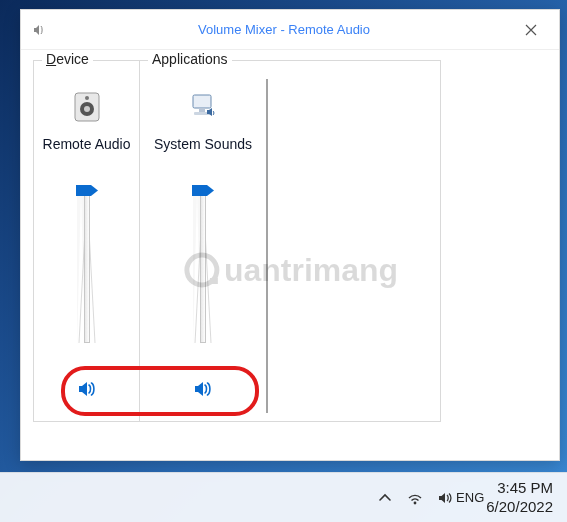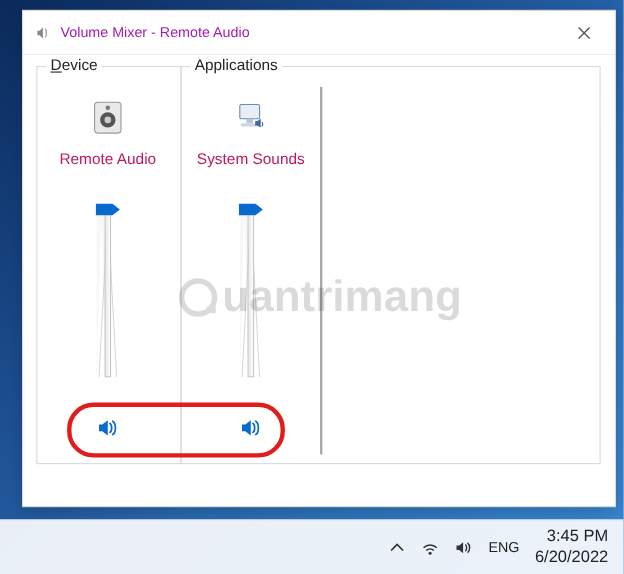--- a/index.html
+++ b/index.html
@@ -24,38 +24,38 @@
       display: flex;
       align-items: center;
       padding: 0 10px;
       border-bottom: 1px solid #eee;
     }
     .titlebar .app-icon {
       width: 16px; height: 16px;
       margin-right: 8px;
       display: inline-block;
     }
-    .title-text { color: #a21caf; font-size: 13px; flex: 1; }
+    .title-text { color: #3b82f6; font-size: 13px; flex: 1; text-align: center; }
     .close-btn {
       width: 36px; height: 28px;
       display: flex; align-items: center; justify-content: center;
       color: #666; cursor: pointer; font-size: 14px;
     }
     .content {
       padding: 10px 12px;
       display: flex;
       gap: 0;
     }
     .group {
       border: 1px solid #d9d9d9;
       position: relative;
       padding: 18px 0 8px 0;
     }
-    .group.device { width: 132px; }
-    .group.apps { width: 382px; margin-left: -1px; }
+    .group.device { width: 107px; }
+    .group.apps { width: 302px; margin-left: -1px; }
     .group-label {
       position: absolute;
       top: -10px; left: 8px;
       background: #fff;
       padding: 0 4px;
       font-size: 14px;
       color: #222;
     }
     .device-label .underline { text-decoration: underline; }
     .cols { display: flex; }
@@ -70,21 +70,21 @@
     }
     .col:last-child { border-right: none; }
     .apps .col:first-child { border-right: 2px solid #a3a3a3; }
     .dev-icon, .app-icon-big {
       width: 36px; height: 36px;
       margin-top: 4px;
       margin-bottom: 10px;
     }
     .dev-label, .app-label {
       font-size: 14px;
-      color: #be185d;
+      color: #0f172a;
       text-align: center;
       line-height: 1.3;
       margin-bottom: 8px;
       min-height: 38px;
     }
     .slider-wrap {
       width: 32px;
       height: 170px;
       position: relative;
       margin-top: 4px;
@@ -138,35 +138,35 @@
     }
     .watermark {
       position: absolute;
       left: 50%; top: 260px;
       transform: translate(-50%,-50%);
       opacity: 0.14;
       pointer-events: none;
       display:flex;
       align-items:center;
       gap:2px;
-      font-size:40px;
+      font-size:32px;
       font-weight:600;
       color:#000;
     }
     .taskbar {
       position: absolute;
       left: 0; bottom: 0;
       width: 567px; height: 50px;
       background: rgba(245,248,252,0.95);
       border-top: 1px solid rgba(0,0,0,0.08);
       display: flex;
       align-items: center;
       justify-content: flex-end;
       padding: 0 14px 0 0;
-      gap: 14px;
+      gap: 2px;
       color: #222;
       font-size: 12px;
     }
     .tray-icons { display: flex; gap: 12px; align-items: center; }
     .tray-ico { width: 18px; height: 18px; display:flex; align-items:center; justify-content:center; }
     .lang { font-size: 13px; }
     .clock { text-align: right; line-height: 1.25; font-size: 15px; }
   </style>
 </head>
 <body>

